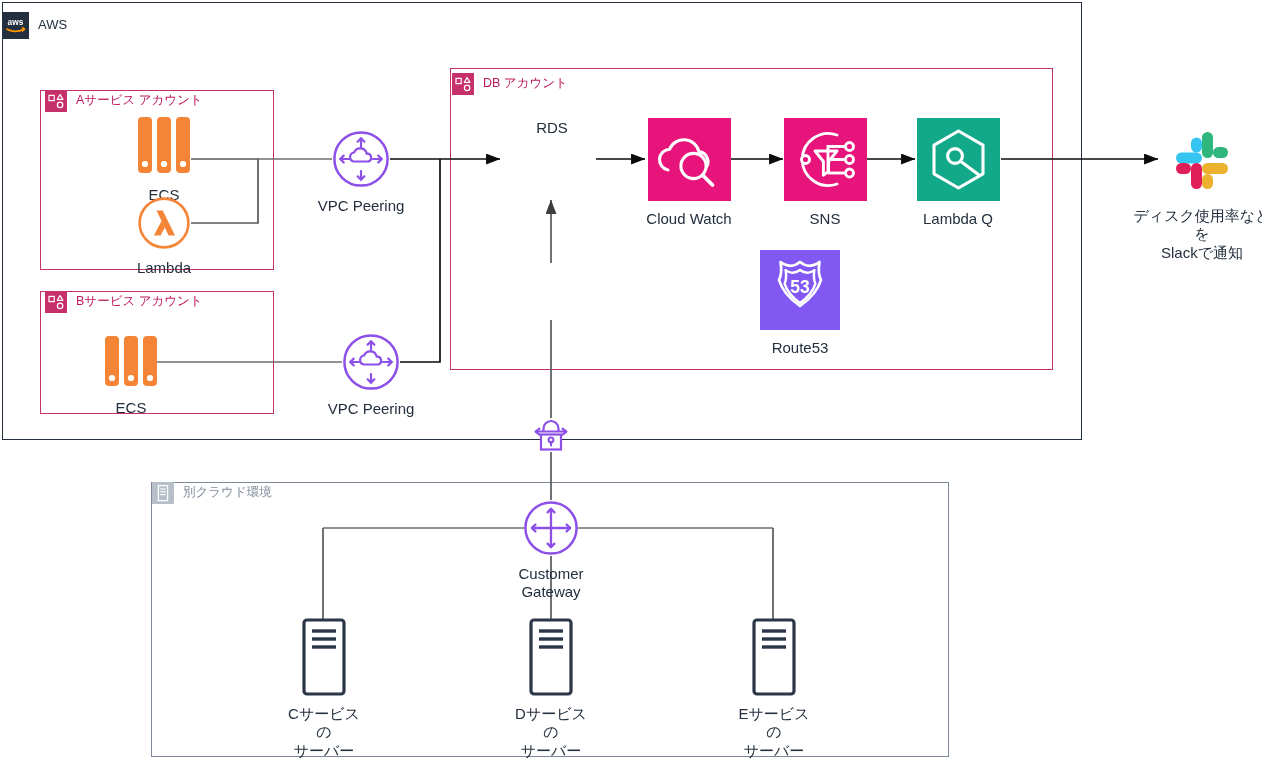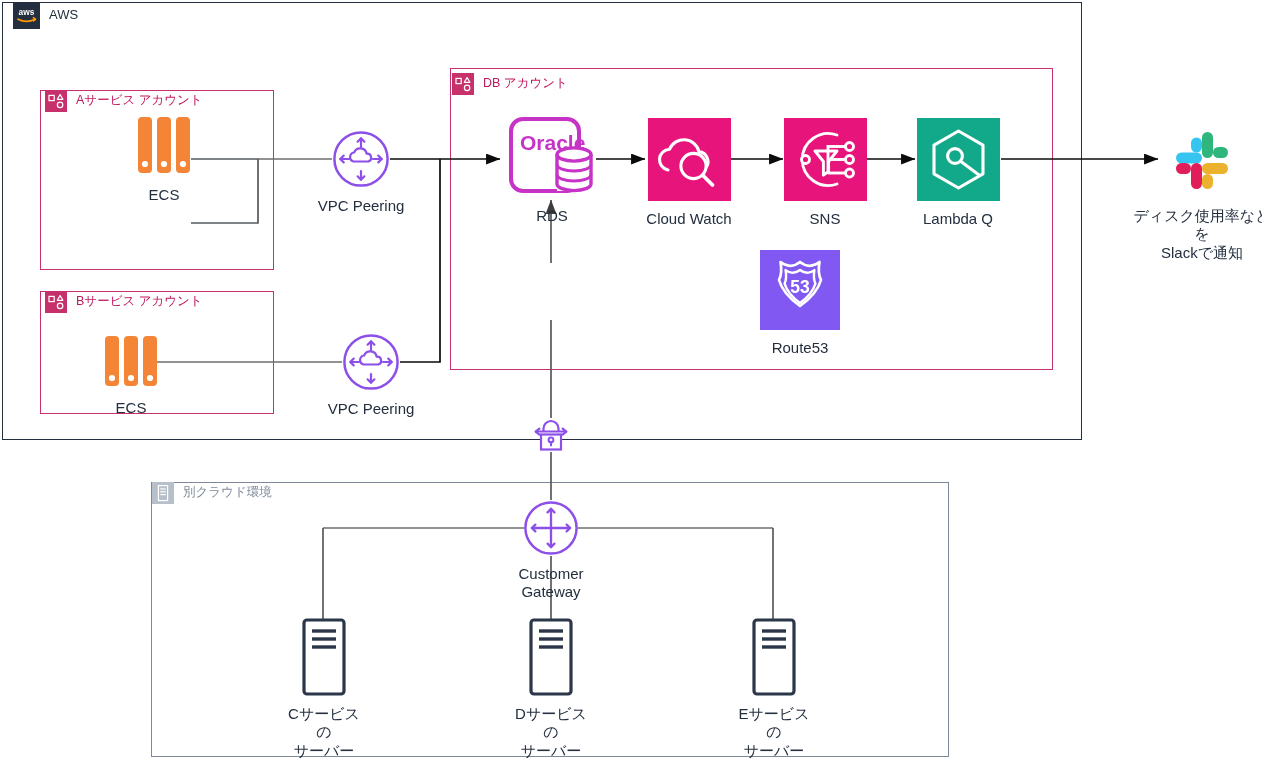--- a/index.html
+++ b/index.html
@@ -41,21 +41,21 @@
   <div class="group aws" style="left:2px;top:2px;width:1080px;height:438px;"></div>
 
   <div class="group acct" style="left:40px;top:90px;width:234px;height:180px;"></div>
 
   <div class="group acct" style="left:40px;top:291px;width:234px;height:123px;"></div>
 
   <div class="group acct" style="left:450px;top:68px;width:603px;height:302px;"></div>
 
   <div class="group other" style="left:151px;top:482px;width:798px;height:275px;"></div>
 
-  <div class="grouphdr" style="left:2px;top:2px;margin-left:11px;">
+  <div class="grouphdr" style="left:2px;top:12px;">
     <span class="badge" style="width:27px;height:27px;flex:0 0 27px;">
       <svg viewBox="0 0 27 27" width="27" height="27">
         <rect x="0" y="0" width="27" height="27" fill="#232f3e"></rect>
         <text x="13.5" y="13" font-family="Liberation Sans, sans-serif" font-size="8.4" font-weight="bold" fill="#ffffff" text-anchor="middle">aws</text>
         <path d="M5 17.2 Q13.5 21.6 22 17.2" stroke="#ff9900" stroke-width="1.7" fill="none" stroke-linecap="round"></path>
         <path d="M20.3 15.6 L22.6 17.1 L20.6 18.9" stroke="#ff9900" stroke-width="1.5" fill="none" stroke-linecap="round" stroke-linejoin="round"></path>
       </svg>
     </span>
     <span class="glabel aws">AWS</span>
   </div>
@@ -156,20 +156,30 @@
         <rect x="22" y="2" width="14" height="56" rx="4" fill="#f58536"></rect>
         <rect x="41" y="2" width="14" height="56" rx="4" fill="#f58536"></rect>
         <circle cx="10" cy="49" r="3.1" fill="#ffffff"></circle>
         <circle cx="29" cy="49" r="3.1" fill="#ffffff"></circle>
         <circle cx="48" cy="49" r="3.1" fill="#ffffff"></circle>
       </svg>
     </span>
     <span class="cap">ECS</span>
   </div>
 
+  <div class="node" style="left:133px;top:196px;width:62px;">
+    <span class="art">
+      <svg width="54" height="54" viewBox="0 0 54 54">
+        <circle cx="27" cy="27" r="24.4" fill="none" stroke="#f58536" stroke-width="2.6"></circle>
+        <path d="M19.5 14.5 h6.3 L38 39.5 h-6.4 z" fill="#f58536"></path>
+        <path d="M24.6 24.8 l3.2 6.6 -4.3 8.1 h-6.6 z" fill="#f58536"></path>
+      </svg>
+    </span>
+    <span class="cap">Lambda</span>
+  </div>
 
   <div class="node" style="left:100px;top:334px;width:62px;">
     <span class="art">
       <svg width="58" height="56" viewBox="0 0 58 56">
         <rect x="3" y="2" width="14" height="50" rx="4" fill="#f58536"></rect>
         <rect x="22" y="2" width="14" height="50" rx="4" fill="#f58536"></rect>
         <rect x="41" y="2" width="14" height="50" rx="4" fill="#f58536"></rect>
         <circle cx="10" cy="44" r="3.1" fill="#ffffff"></circle>
         <circle cx="29" cy="44" r="3.1" fill="#ffffff"></circle>
         <circle cx="48" cy="44" r="3.1" fill="#ffffff"></circle>
@@ -208,33 +218,20 @@
         <path d="M8.5 29 H17" stroke="#8c4fe8" stroke-width="2.2" stroke-linecap="round"></path>
         <path d="M11.7 25.6 L8.2 29 L11.7 32.4" fill="none" stroke="#8c4fe8" stroke-width="2.2" stroke-linecap="round" stroke-linejoin="round"></path>
         <path d="M49.5 29 H41" stroke="#8c4fe8" stroke-width="2.2" stroke-linecap="round"></path>
         <path d="M46.3 25.6 L49.8 29 L46.3 32.4" fill="none" stroke="#8c4fe8" stroke-width="2.2" stroke-linecap="round" stroke-linejoin="round"></path>
       </svg>
     </span>
     <span class="cap">VPC Peering</span>
   </div>
 
   <div class="node" style="left:507px;top:116px;width:90px;">
-    <span class="art">
-      <svg width="88" height="84" viewBox="0 0 88 84">
-        <rect x="3" y="3" width="68" height="72" rx="12" fill="#ffffff" stroke="#c733c7" stroke-width="4"></rect>
-        <text x="12" y="34" font-family="Liberation Sans, sans-serif" font-size="21" font-weight="bold" fill="#c733c7">Oracle</text>
-        <g>
-          <rect x="49" y="35" width="34" height="40" fill="#ffffff"></rect>
-          <ellipse cx="66" cy="38.5" rx="17" ry="6.6" fill="#ffffff" stroke="#c733c7" stroke-width="3.4"></ellipse>
-          <path d="M49 38.5 V68 a17 6.6 0 0 0 34 0 V38.5" fill="none" stroke="#c733c7" stroke-width="3.4"></path>
-          <path d="M49 48.5 a17 6.6 0 0 0 34 0" fill="none" stroke="#c733c7" stroke-width="3"></path>
-          <path d="M49 58.5 a17 6.6 0 0 0 34 0" fill="none" stroke="#c733c7" stroke-width="3"></path>
-        </g>
-      </svg>
-    </span>
     <span class="cap tight">RDS</span>
   </div>
 
   <div class="node" style="left:646px;top:118px;width:86px;">
     <span class="art">
       <svg width="83" height="83" viewBox="0 0 83 83">
         <rect x="0" y="0" width="83" height="83" fill="#e7157b"></rect>
         <path d="M20 52 a10.5 10.5 0 0 1 1.6 -20.8 a15.5 15.5 0 0 1 29.4 2.7 a9.6 9.6 0 0 1 6.3 16.2" fill="none" stroke="#ffffff" stroke-width="3.1" stroke-linejoin="round" stroke-linecap="round"></path>
         <circle cx="45.5" cy="48" r="12.6" fill="#e7157b" stroke="#ffffff" stroke-width="3.1"></circle>
         <line x1="55" y1="57.5" x2="64.5" y2="67" stroke="#ffffff" stroke-width="3.8" stroke-linecap="round"></line>

